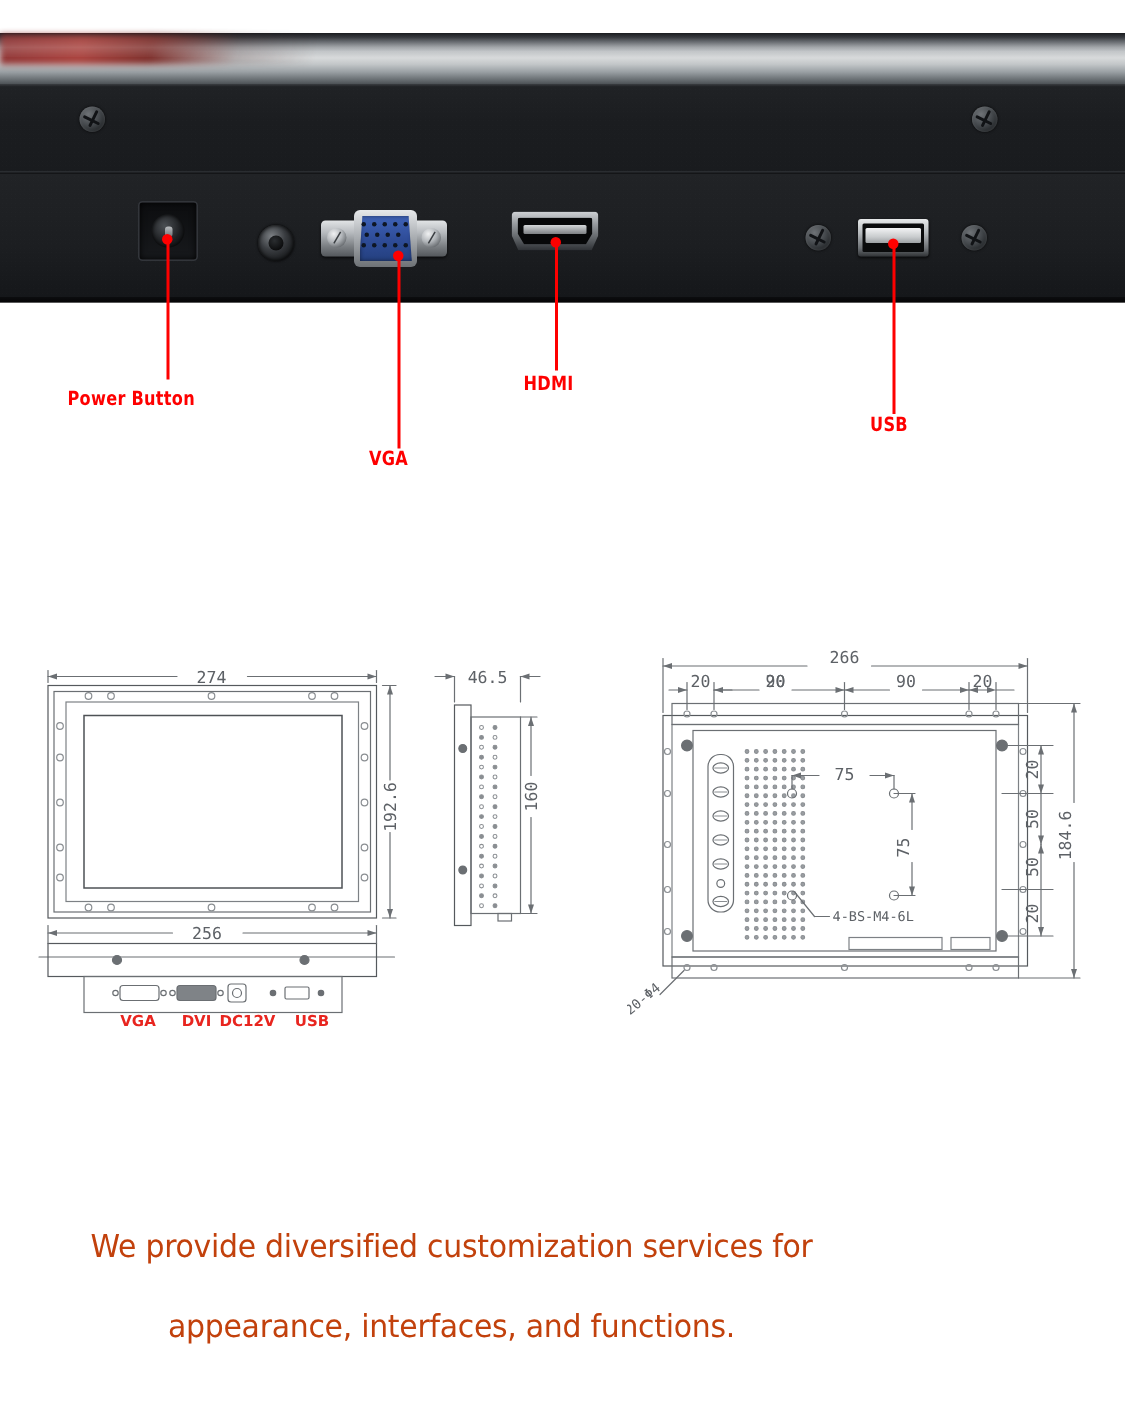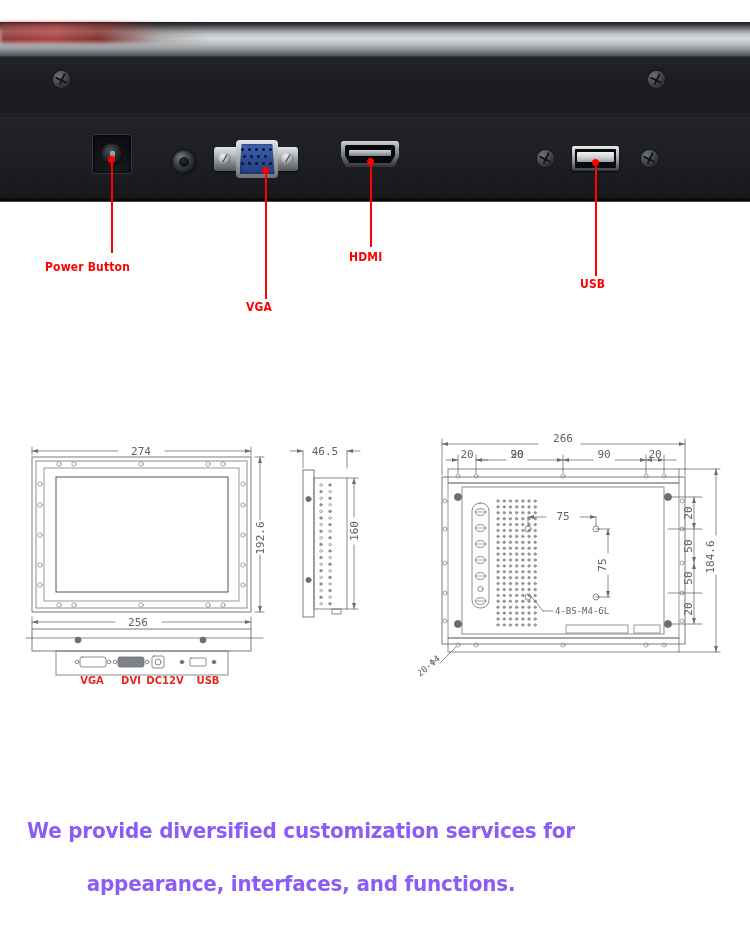--- a/index.html
+++ b/index.html
@@ -133,21 +133,21 @@
 
   
   .drawings{position:absolute;left:0;top:425px;width:750px;height:285px;}
   .dwg{position:absolute;}
   .dtext{font-family:"DejaVu Sans Mono","Liberation Mono",monospace;fill:#5d6166;font-size:11px;}
   .dtext-red{font-family:"DejaVu Sans","Liberation Sans",sans-serif;fill:#e8251f;font-size:10px;font-weight:700;}
 
   
   .caption{
     position:absolute;left:0;top:805px;width:602px;
-    text-align:center;color:#8b5cf6;font-weight:700;
+    text-align:center;color:#c2410c;font-weight:400;
     font-family:"DejaVu Sans","Liberation Sans",sans-serif;
     font-size:21px;line-height:53px;letter-spacing:-.2px;
   }
   .caption div{transform:scaleX(.95);}
 </style>
 </head>
 <body>
 
 <div class="page">
 

